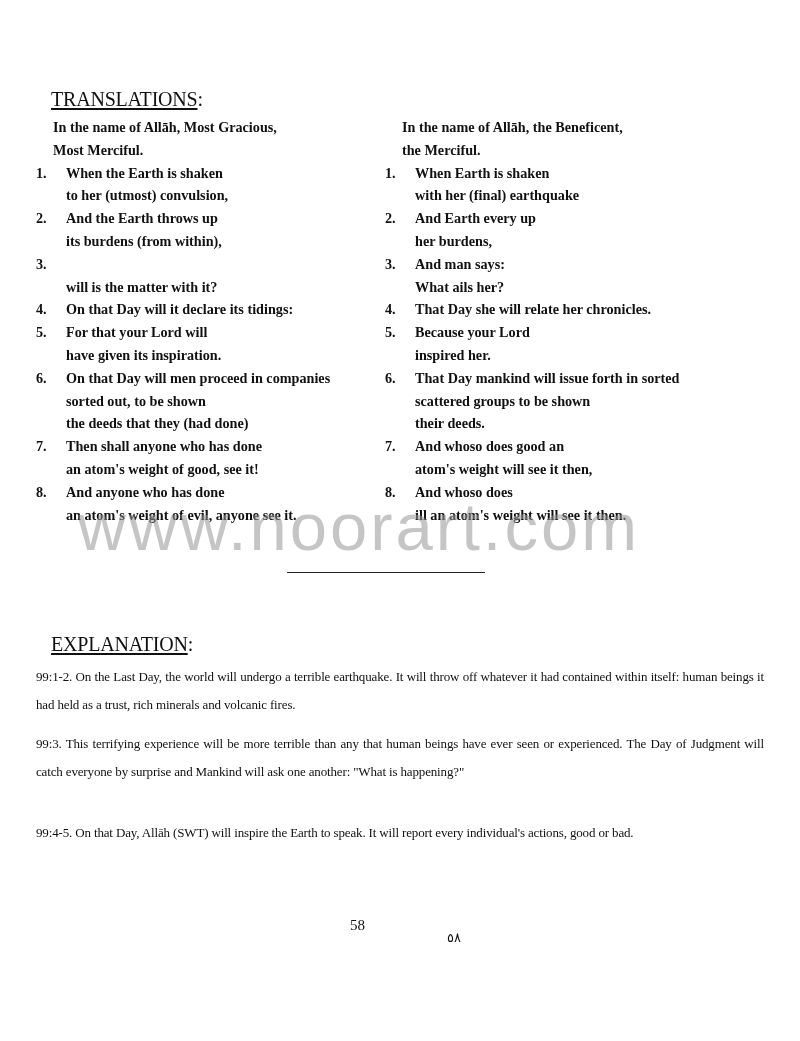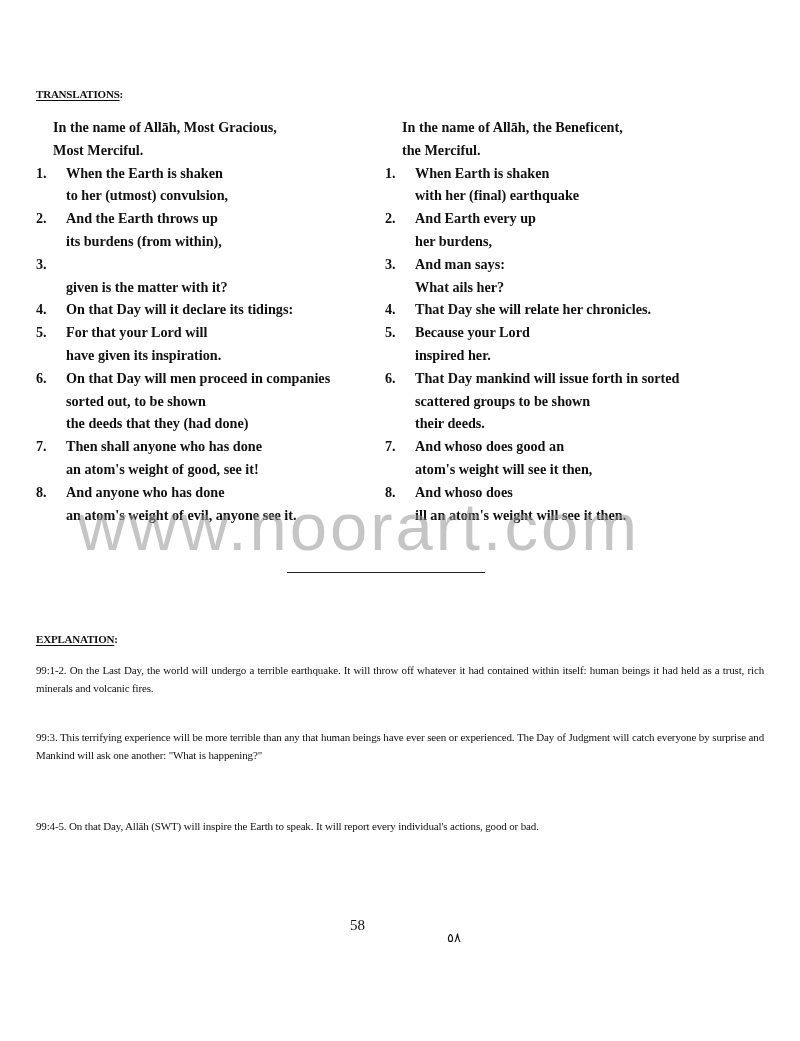--- a/index.html
+++ b/index.html
@@ -4,22 +4,22 @@
 <style>
   html, body { margin: 0; padding: 0; background: #ffffff; }
   body {
     width: 800px; height: 1041px; position: relative; overflow: hidden;
     font-family: "Liberation Serif", "DejaVu Serif", serif;
     color: #111111;
   }
   .page { position: absolute; left: 0; top: 0; width: 800px; height: 1041px; }
 
   .section-heading {
-    position: absolute; left: 36px;
-    font-weight: bold; font-size: 11px; letter-spacing: -0.2px;
+    position: absolute; left: 51px;
+    font-weight: normal; font-size: 20px; letter-spacing: -0.2px;
   }
   .section-heading .u { text-decoration: underline; text-underline-offset: 2px; }
 
   .col { position: absolute; top: 116px; font-weight: bold; font-size: 14.2px; }
   .col-left { left: 36px; width: 345px; }
   .col-right { left: 385px; width: 380px; }
   .line { height: 22.8px; line-height: 22.8px; white-space: nowrap; position: relative; }
   .num { position: absolute; left: 0; }
   .txt { position: absolute; left: 30px; }
   .plain { position: absolute; left: 17px; }
@@ -31,21 +31,21 @@
     color: rgba(150,150,150,0.55); white-space: nowrap;
   }
 
   .divider {
     position: absolute; left: 287px; top: 572px; width: 198px; height: 0;
     border-top: 1.6px solid #222;
   }
 
   .para {
     position: absolute; left: 36px; width: 728px;
-    font-size: 11px; line-height: 18px; text-align: justify;
+    font-size: 13px; line-height: 28px; text-align: justify;
     font-family: "Liberation Serif", serif; letter-spacing: -0.15px;
   }
 
   .page-num { position: absolute; top: 917px; font-size: 15px; }
 </style>
 </head>
 <body>
 
 <div class="page">
 
@@ -69,21 +69,21 @@
         <span class="num">2.</span>
         <span class="txt">And the Earth throws up</span>
       </div>
       <div class="line">
         <span class="txt">its burdens (from within),</span>
       </div>
       <div class="line">
         <span class="num">3.</span>
       </div>
       <div class="line">
-        <span class="txt">given is the matter with it?</span>
+        <span class="txt">will is the matter with it?</span>
       </div>
       <div class="line">
         <span class="num">4.</span>
         <span class="txt">On that Day will it declare its tidings:</span>
       </div>
       <div class="line">
         <span class="num">5.</span>
         <span class="txt">For that your Lord will</span>
       </div>
       <div class="line">

